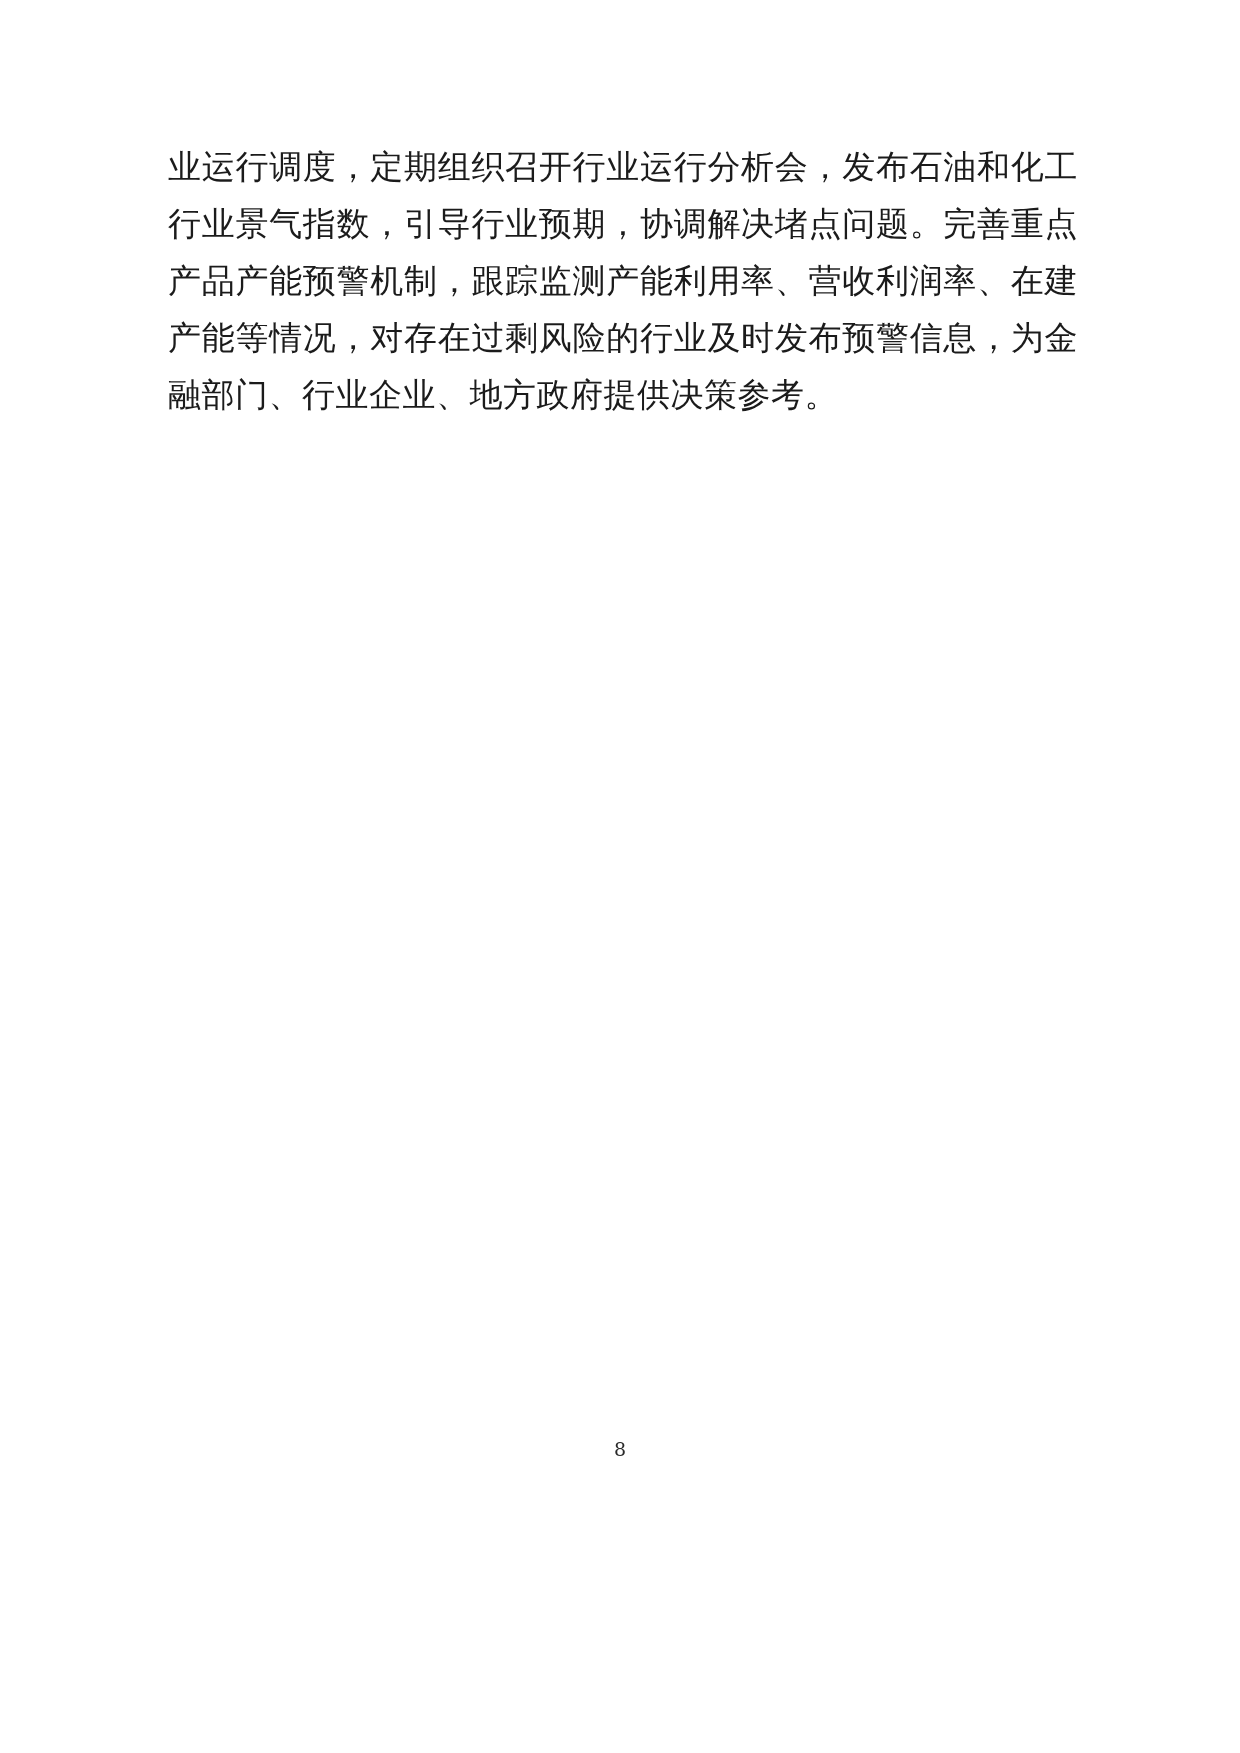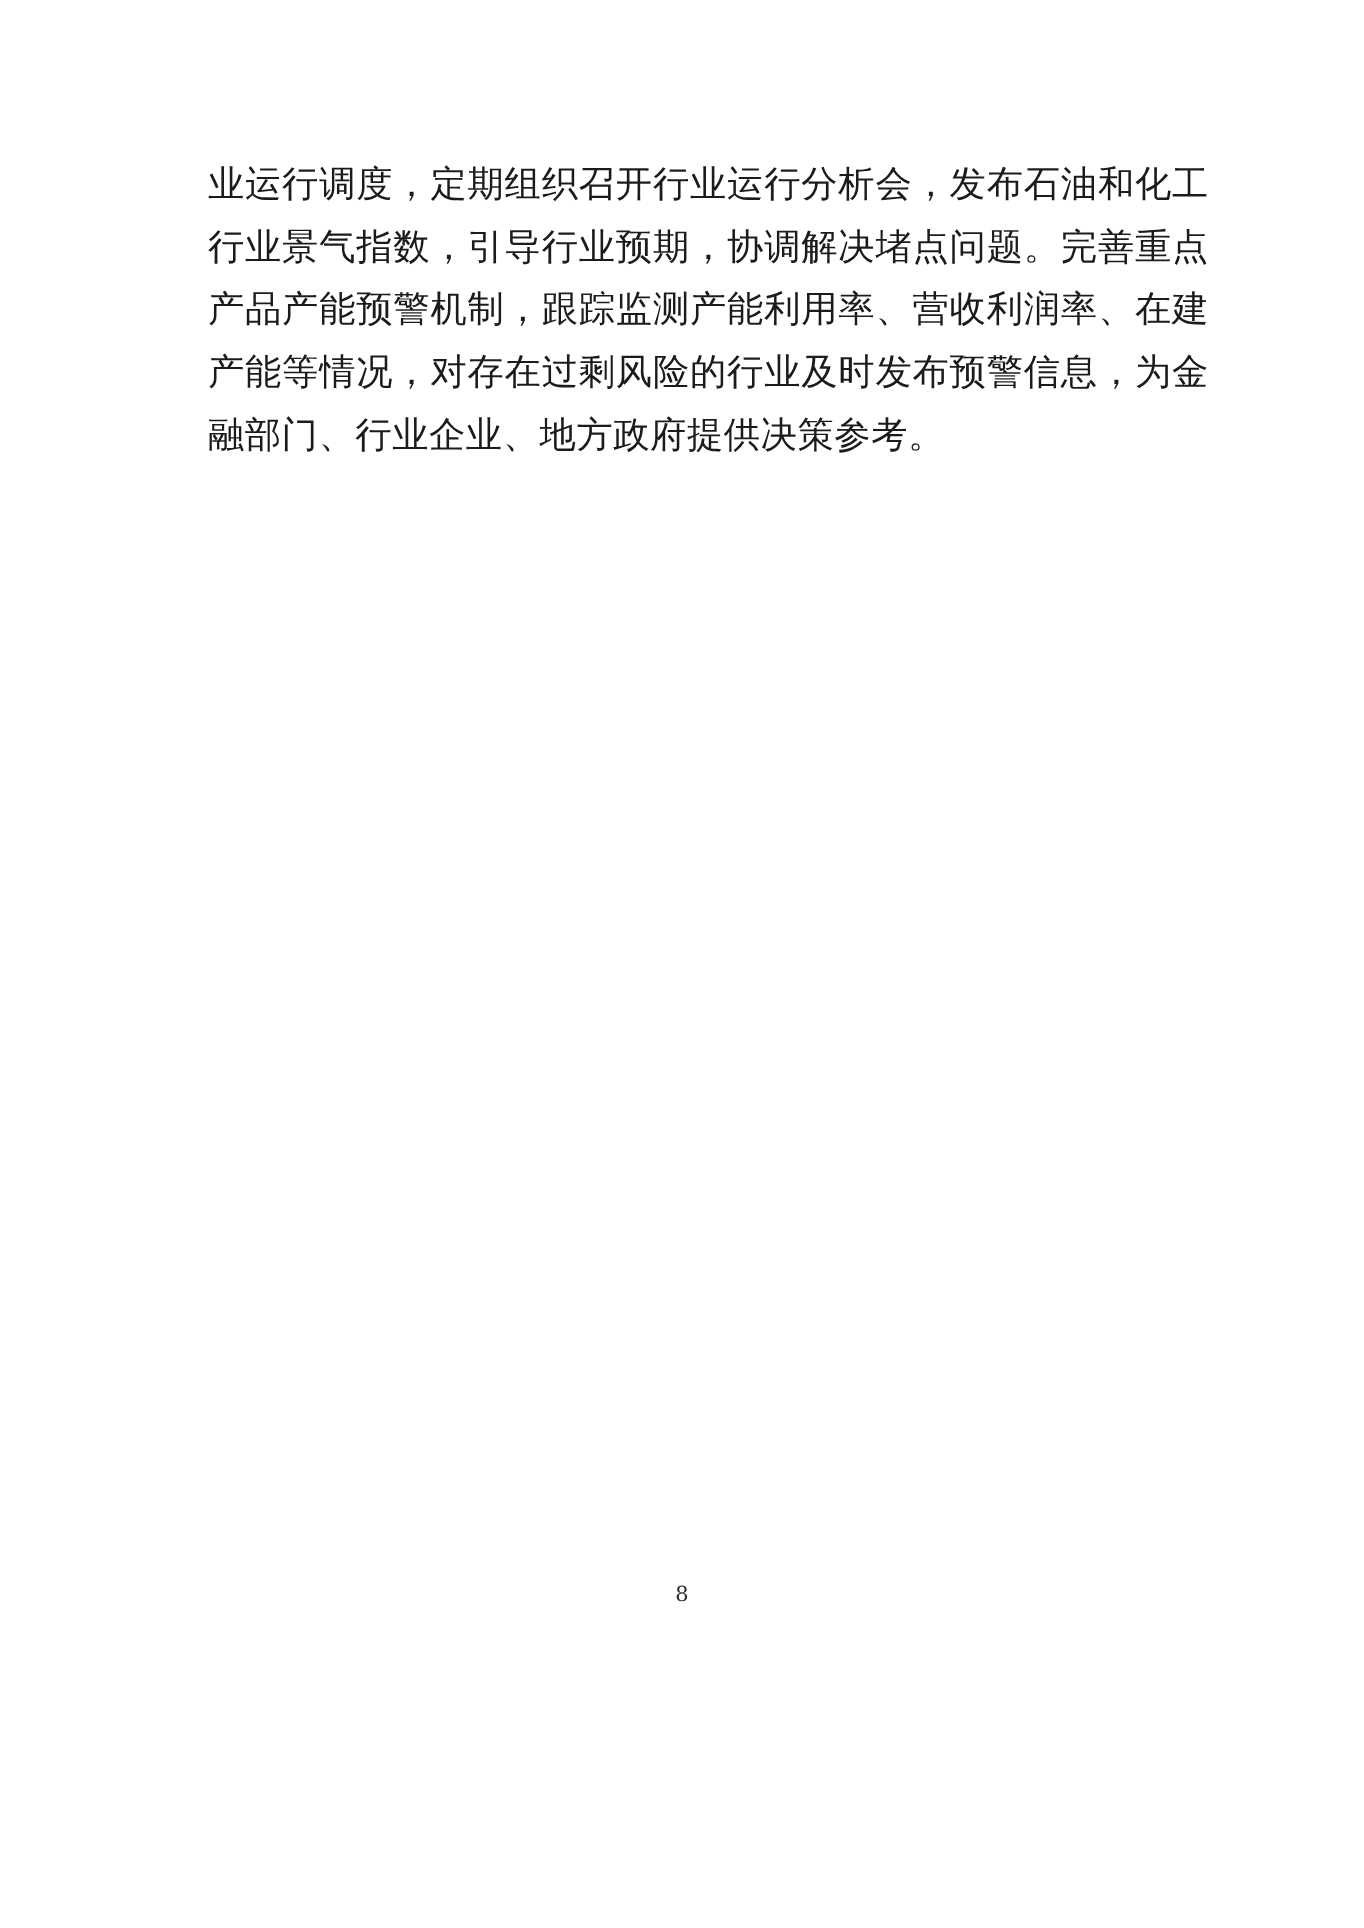--- a/index.html
+++ b/index.html
@@ -28,21 +28,20 @@
     left: 168px;
     top: 138px;
     width: 910px;
     font-size: 33px;
     line-height: 57px;
     letter-spacing: 0.5px;
     text-align: justify;
     text-justify: inter-character;
     color: #1b1b1b;
     font-family: "DejaVu Serif", "Liberation Serif", serif;
-    margin-left: 21px;
   }
   .body-text p {
     margin: 0;
   }
   .page-number {
     position: absolute;
     left: 0;
     right: 0;
     top: 1438px;
     text-align: center;

